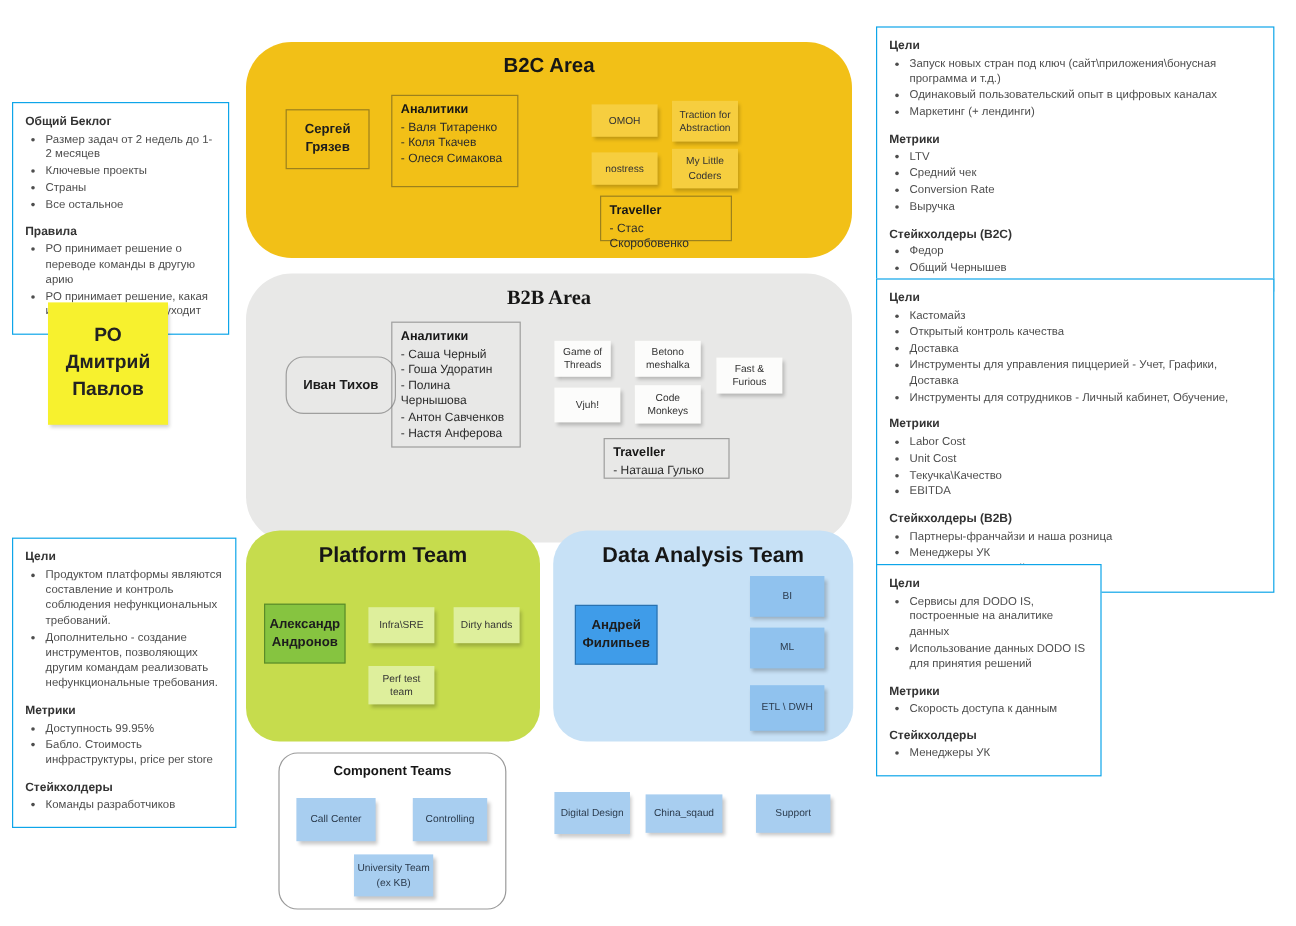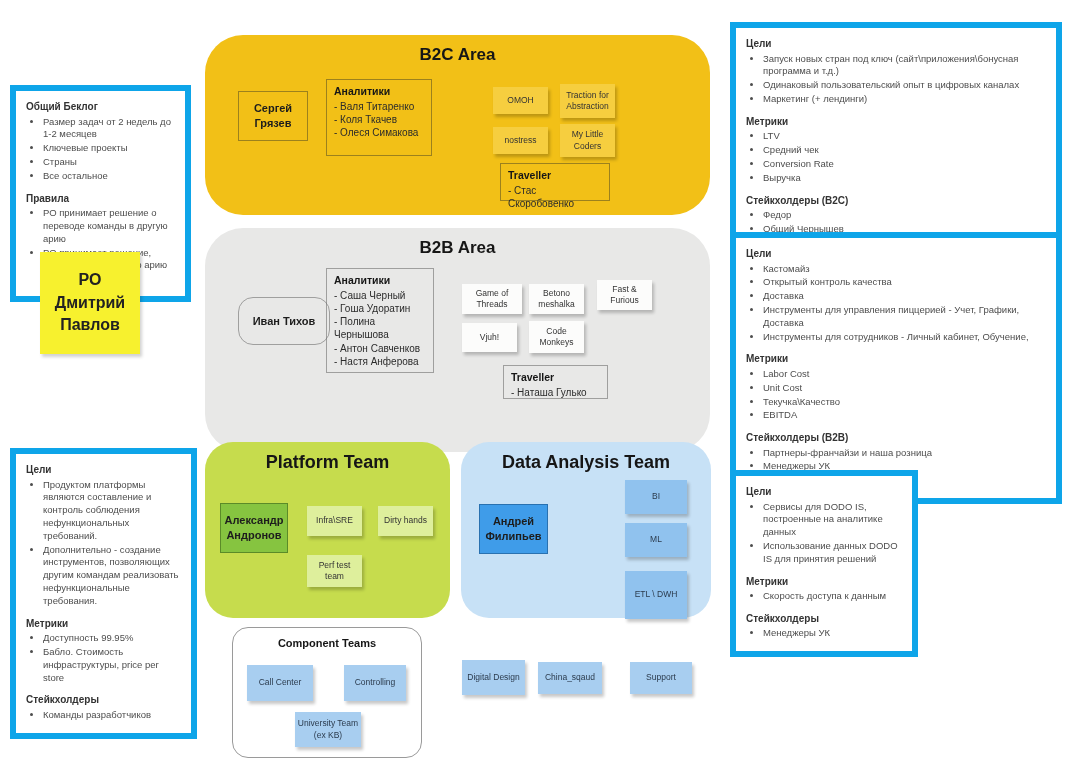--- a/index.html
+++ b/index.html
@@ -1,42 +1,42 @@
 <!DOCTYPE html>
 <html><head>
 <meta charset="utf-8">
 <style>
   * { margin:0; padding:0; box-sizing:border-box; }
   html,body { background:#fff; }
   body { font-family:"Liberation Sans","DejaVu Sans",sans-serif; color:#333; }
   .canvas { position:relative; width:1080px; height:772px; background:#fff; overflow:hidden; }
 
   
-  .panel { position:absolute; background:#fff; border:6px solid #0ea5e9; padding:9px 10px 10px 10px; font-size:9.5px; color:#4d4d4d; line-height:1.35; }
+  .panel { position:absolute; background:#fff; border:1px solid #0ea5e9; padding:9px 10px 10px 10px; font-size:9.5px; color:#4d4d4d; line-height:1.35; }
   .sec-heading { font-weight:bold; color:#333; font-size:10px; margin-top:9px; }
   .sec-heading:first-child { margin-top:0; }
   ul.sec-list { margin:2px 0 0 0; padding-left:17px; }
   ul.sec-list li { margin-bottom:1px; }
 
   #panel-backlog   { left:10px;  top:85px;  width:181px; }
   #panel-b2c-info  { left:730px; top:22px;  width:332px; }
   #panel-b2b-info  { left:730px; top:232px; width:332px; }
   #panel-platform-info { left:10px; top:448px; width:187px; }
   #panel-data-info { left:730px; top:470px; width:188px; }
 
   
   .po-sticky { position:absolute; left:40px; top:252px; width:100px; height:102px;
     background:#F7F12E; box-shadow:2px 3px 3px rgba(0,0,0,0.18);
     display:flex; flex-direction:column; align-items:center; justify-content:center;
     font-weight:bold; font-size:16px; text-align:center; line-height:1.4; color:#222; }
 
   
   .area { position:absolute; border-radius:38px; }
   #area-b2c { left:205px; top:35px;  width:505px; height:180px; background:#F2C017; }
-  #area-b2b { left:205px; top:228px; width:505px; height:224px; background:#E8E8E7; }
+  #area-b2b { left:205px; top:228px; width:505px; height:224px; background:#E8E8E7;font-family:Liberation Serif, serif; }
   #area-platform { left:205px; top:442px; width:245px; height:176px; background:#C6DC4D; border-radius:28px; }
   #area-data     { left:461px; top:442px; width:250px; height:176px; background:#C7E1F6; border-radius:28px; }
   .area-title { position:absolute; left:0; right:0; top:10px; text-align:center; font-weight:bold; font-size:17px; color:#161616; }
   .team-title { font-size:18px; }
 
   
   .note-box { position:absolute; border:1px solid rgba(70,65,35,0.5); }
   .gray-border { border-color:rgba(110,110,110,0.6); }
   .lead-box { display:flex; align-items:center; justify-content:center; text-align:center;
     font-weight:bold; font-size:11px; line-height:1.35; color:#1d1d1d; }
@@ -53,35 +53,35 @@
   .st-blue  { background:#90C2EE; color:#2b3b4d; }
   .st-lblue { background:#A8CEF0; color:#2b3b4d; }
 
   
   #st-b2c-0 { left:493px; top:87px;  width:55px; height:27px; }
   #st-b2c-1 { left:560px; top:84px;  width:55px; height:34px; }
   #st-b2c-2 { left:493px; top:127px; width:55px; height:27px; }
   #st-b2c-3 { left:560px; top:124px; width:55px; height:33px; }
 
   
-  #st-b2b-0 { left:462px; top:284px; width:60px; height:30px; }
+  #st-b2b-0 { left:462px; top:284px; width:47px; height:30px; }
   #st-b2b-1 { left:529px; top:284px; width:55px; height:30px; }
-  #st-b2b-2 { left:597px; top:280px; width:55px; height:30px; }
+  #st-b2b-2 { left:597px; top:298px; width:55px; height:30px; }
   #st-b2b-3 { left:462px; top:323px; width:55px; height:29px; }
   #st-b2b-4 { left:529px; top:321px; width:55px; height:32px; }
 
   
   #st-pl-0 { left:307px; top:506px; width:55px; height:30px; }
   #st-pl-1 { left:378px; top:506px; width:55px; height:30px; }
   #st-pl-2 { left:307px; top:555px; width:55px; height:32px; }
 
   
   #st-da-0 { left:625px; top:480px; width:62px; height:34px; }
   #st-da-1 { left:625px; top:523px; width:62px; height:34px; }
-  #st-da-2 { left:625px; top:571px; width:62px; height:48px; }
+  #st-da-2 { left:625px; top:571px; width:62px; height:38px; }
 
   
   #lead-b2c { left:238px; top:91px;  width:70px; height:50px; background:transparent; }
   #lead-b2b { left:238px; top:297px; width:92px; height:48px; background:transparent;border-radius:15px; }
   #lead-platform { left:220px; top:503px; width:68px; height:50px; background:#86C440; border-color:rgba(40,70,10,0.45);text-align:center; }
   #lead-data     { left:479px; top:504px; width:69px; height:50px; background:#3F9CE9; border-color:rgba(10,50,90,0.4); }
 
   
   #analysts-b2c { left:326px; top:79px;  width:106px; height:77px;  background:transparent; }
   #analysts-b2b { left:326px; top:268px; width:108px; height:105px; background:transparent; }

